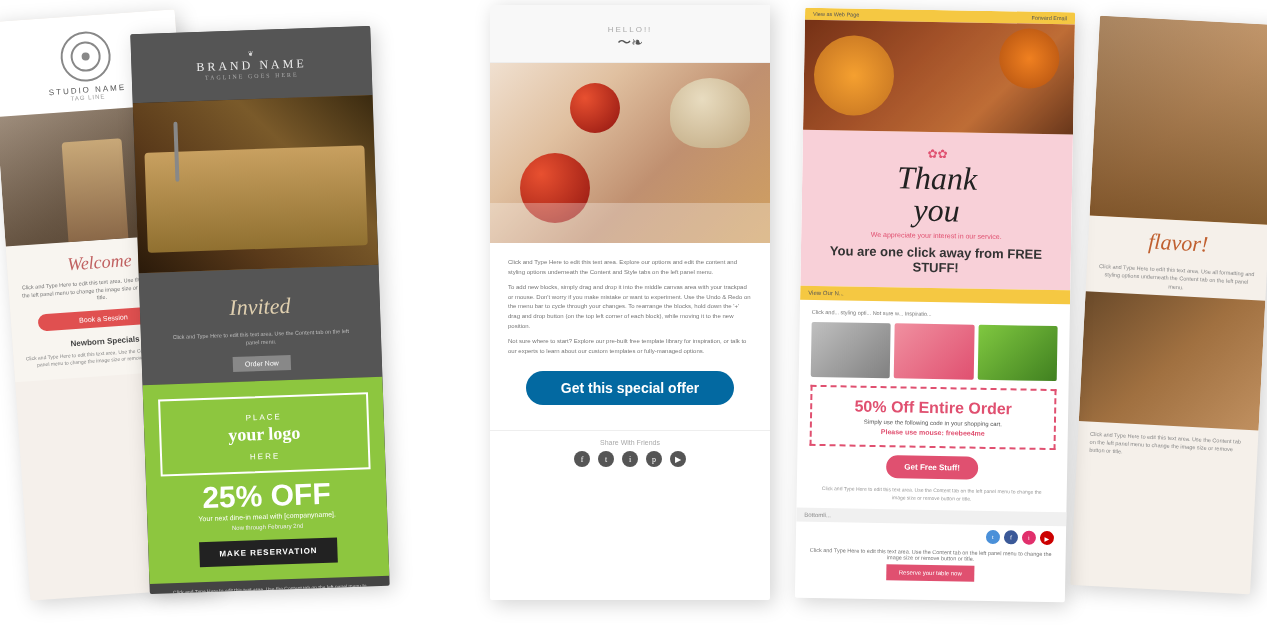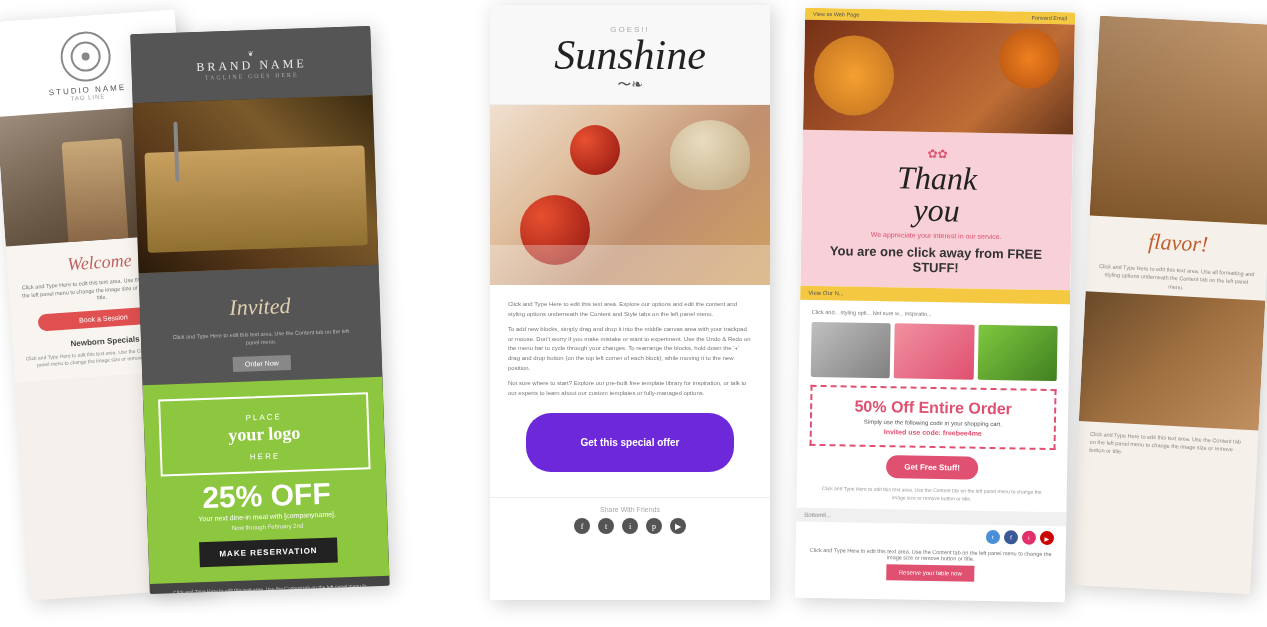--- a/index.html
+++ b/index.html
@@ -323,26 +323,26 @@
       margin-bottom: 8px;
     }
     .card-3 .body-text {
       font-size: 6px;
       color: #777;
       font-family: Arial, sans-serif;
       line-height: 1.6;
       margin-bottom: 6px;
     }
     .card-3 .btn-offer {
-      background: #6d28d9;
+      background: #0369a1;
       color: #fff;
       border: none;
       border-radius: 25px;
-      padding: 24px 25px;
-      font-size: 10px;
+      padding: 9px 25px;
+      font-size: 14px;
       font-family: Arial, sans-serif;
       font-weight: bold;
       display: block;
       margin: 15px auto 10px;
       text-align: center;
       width: 85%;
     }
     .card-3 .share-section {
       text-align: center;
       padding: 8px;
@@ -695,22 +695,21 @@
       <div class="discount-text">25% OFF</div>
       <div class="meal-desc">Your next dine-in meal with [companyname].</div>
       <div class="meal-date">Now through February 2nd</div>
       <button class="btn-reserve">Make Reservation</button>
     </div>
     <div class="more-text">Click and Type Here to edit this text area. Use the Content tab on the left panel menu to change the image size or remove button or title.</div>
   </div>
 
   <div class="card card-3">
     <div class="sunshine-header">
-      <div class="hello-text">GOES!!</div>
-      <div class="sunshine-title">Sunshine</div>
+      <div class="hello-text">HELLO!!</div>
       <div class="swirl">〜❧</div>
     </div>
     <div class="fruit-photo">
       <div class="apple-big"></div>
       <div class="apple-small"></div>
       <div class="teapot-body"></div>
       <div class="snow-decoration"></div>
     </div>
     <div class="content-area">
       <div class="body-text">Click and Type Here to edit this text area. Explore our options and edit the content and styling options underneath the Content and Style tabs on the left panel menu.</div>
@@ -756,21 +755,21 @@
       <div class="click-text">Click and... styling opti... Not sure w... Inspiratio...</div>
       <div class="shoes-row">
         <div class="shoe-img shoe-gray"></div>
         <div class="shoe-img shoe-pink"></div>
         <div class="shoe-img shoe-green"></div>
       </div>
       <div class="coupon-box">
         <div class="coupon-title">50% Off Entire Order</div>
         <div class="coupon-body">Simply use the following code in your shopping cart.</div>
         <div class="coupon-code">
-          <span>Invited use code:</span>
+          <span>Please use mouse:</span>
           <span>freebee4me</span>
         </div>
       </div>
       <button class="btn-free">Get Free Stuff!</button>
       <div class="bottom-text">Click and Type Here to edit this text area. Use the Content tab on the left panel menu to change the image size or remove button or title.</div>
     </div>
     <div class="bottom-bar">
       <span>Bottomli...</span>
     </div>
     <div style="padding:5px 12px 3px; display:flex; gap:4px; justify-content:flex-end;">

